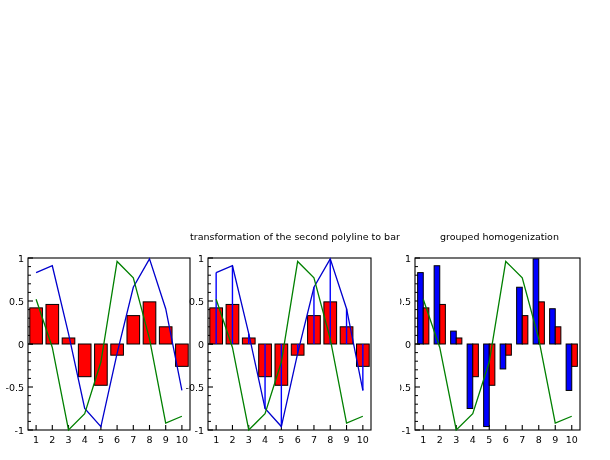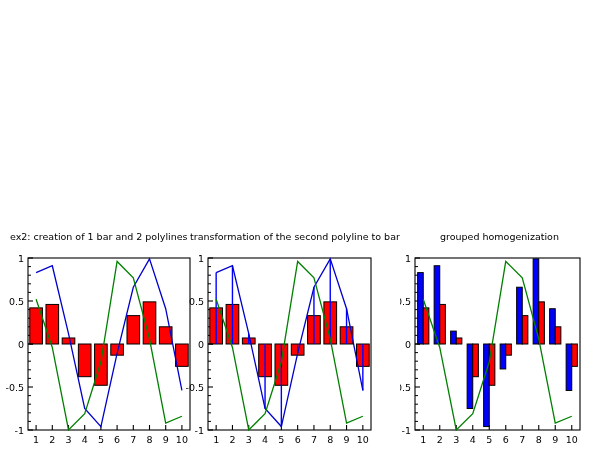--- a/index.html
+++ b/index.html
@@ -39,21 +39,20 @@
     font-size: 9.5px;
     fill: #000000;
   }
 </style>
 </head>
 <body>
 
 <div id="page">
 
   <div class="panel" style="left:0px; width:200px;">
-    <div class="panel-title" style="left:10px;">ex2: creation of 1 bar and 2 polylines</div>
     <svg class="plot-svg" width="200" height="460">
         <rect x="28" y="258" width="162" height="172" fill="none" stroke="#000000" stroke-width="1.1"></rect>
         <line x1="28" y1="258" x2="33" y2="258" stroke="#000000" stroke-width="1.1"></line>
         <text x="24" y="261.5" text-anchor="end" class="tick">1</text>
         <line x1="28" y1="301" x2="33" y2="301" stroke="#000000" stroke-width="1.1"></line>
         <text x="24" y="304.5" text-anchor="end" class="tick">0.5</text>
         <line x1="28" y1="344" x2="33" y2="344" stroke="#000000" stroke-width="1.1"></line>
         <text x="24" y="347.5" text-anchor="end" class="tick">0</text>
         <line x1="28" y1="387" x2="33" y2="387" stroke="#000000" stroke-width="1.1"></line>
         <text x="24" y="390.5" text-anchor="end" class="tick">-0.5</text>

